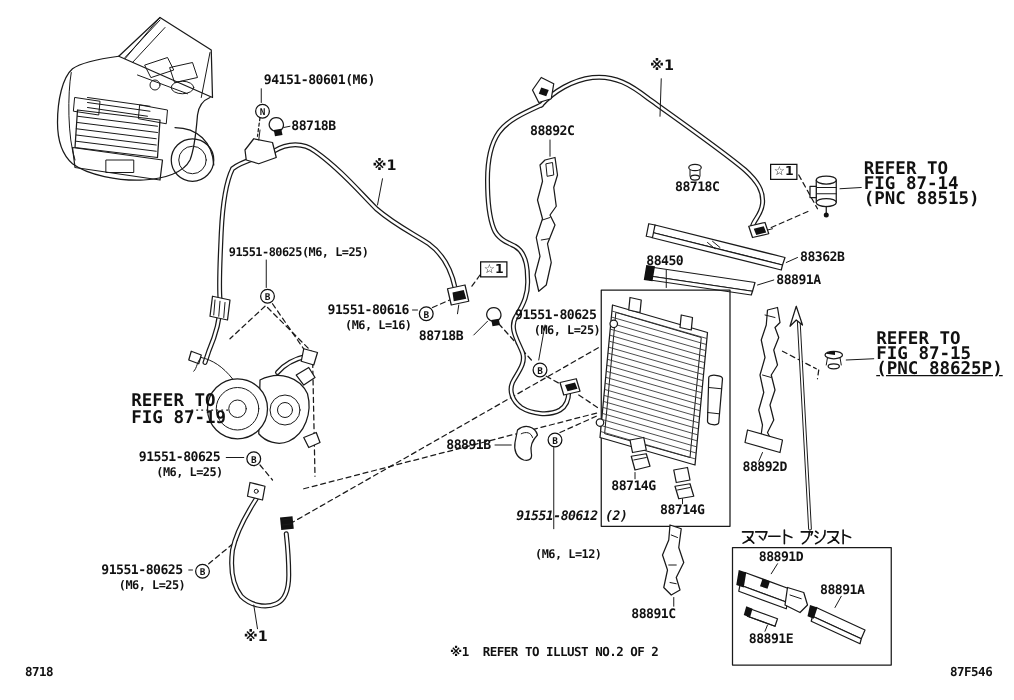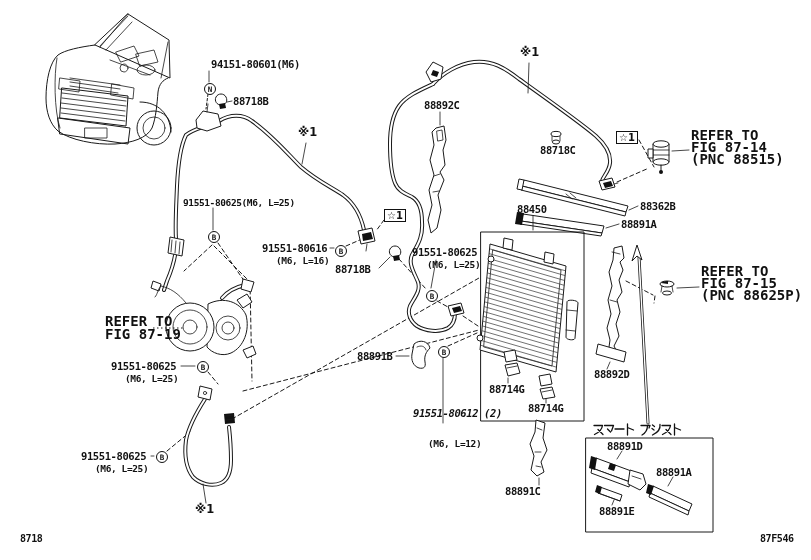--- a/index.html
+++ b/index.html
@@ -345,41 +345,42 @@
 <div class="lbl" style="left:540px;top:145px;">88718C</div>
 <div class="starbox" style="left:616px;top:131px;">☆1</div>
 <div class="lbl ref" style="left:691px;top:130px;">REFER TO</div>
 <div class="lbl ref" style="left:691px;top:142px;">FIG 87-14</div>
 <div class="lbl ref" style="left:691px;top:154px;">(PNC 88515)</div>
 <div class="lbl" style="left:517px;top:204px;">88450</div>
 <div class="lbl" style="left:640px;top:201px;text-align:center;">88362B</div>
 <div class="lbl" style="left:621px;top:219px;">88891A</div>
 <div class="lbl ref" style="left:701px;top:266px;">REFER TO</div>
 <div class="lbl ref" style="left:701px;top:278px;">FIG 87-15</div>
-<div class="lbl ref" style="left:701px;top:290px;">(PNC 88625P)</div>
+<div class="lbl ref" style="left:701px;top:290px;text-decoration:underline;">(PNC 88625P)</div>
 <div class="lbl ref" style="left:105px;top:316px;">REFER TO</div>
 <div class="lbl ref" style="left:105px;top:329px;">FIG 87-19</div>
 <div class="lbl" style="left:111px;top:361px;">91551-80625</div>
 <div class="lbl sub" style="left:125px;top:373px;">(M6, L=25)</div>
 <div class="lbl" style="left:81px;top:451px;">91551-80625</div>
 <div class="lbl sub" style="left:95px;top:463px;">(M6, L=25)</div>
 <div class="lbl mark" style="left:195px;top:504px;">※1</div>
 <div class="lbl" style="left:357px;top:351px;">88891B</div>
 <div class="lbl" style="left:412px;top:247px;">91551-80625</div>
 <div class="lbl sub" style="left:427px;top:259px;">(M6, L=25)</div>
 <div class="lbl" style="left:413px;top:408px;font-style:italic;">91551-80612 (2)</div>
 <div class="lbl sub" style="left:428px;top:438px;">(M6, L=12)</div>
 <div class="lbl" style="left:489px;top:384px;">88714G</div>
 <div class="lbl" style="left:528px;top:403px;">88714G</div>
 <div class="lbl" style="left:505px;top:486px;">88891C</div>
 <div class="lbl" style="left:594px;top:369px;">88892D</div>
 <div class="lbl" style="left:607px;top:441px;">88891D</div>
 <div class="lbl" style="left:656px;top:467px;">88891A</div>
 <div class="lbl" style="left:599px;top:506px;">88891E</div>
 <span class="hiddentxt">スマート アシスト</span>
+<div class="lbl small" style="left:360px;top:517px;">※1  REFER TO ILLUST NO.2 OF 2</div>
 <div class="lbl small" style="left:20px;top:533px;">8718</div>
 <div class="lbl small" style="left:760px;top:533px;">87F546</div>
 
 <span class="circ" style="left:204px;top:83px;">N</span>
 <span class="circ" style="left:208px;top:231px;">B</span>
 <span class="circ" style="left:335px;top:245px;">B</span>
 <span class="circ" style="left:197px;top:361px;">B</span>
 <span class="circ" style="left:156px;top:451px;">B</span>
 <span class="circ" style="left:426px;top:290px;">B</span>
 <span class="circ" style="left:438px;top:346px;">B</span>

